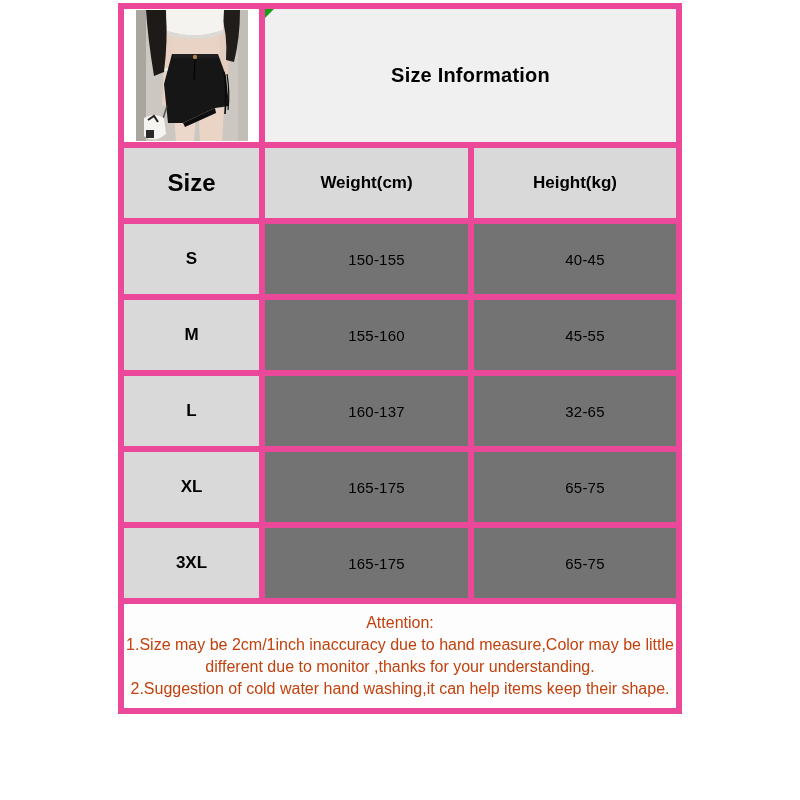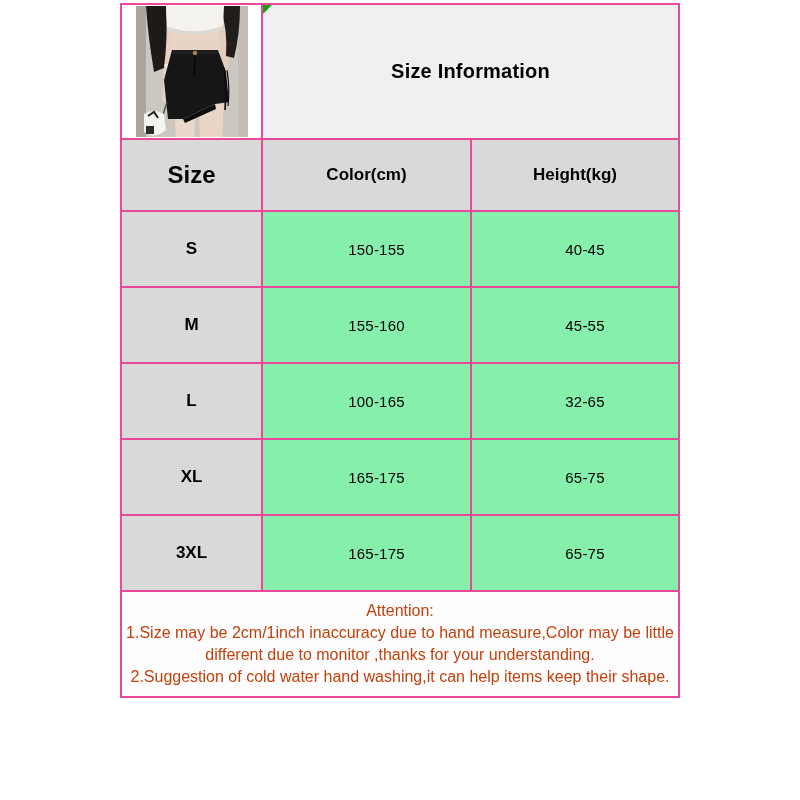--- a/index.html
+++ b/index.html
@@ -15,21 +15,21 @@
     padding-top: 3px;
     width: 800px;
   }
   table.size-chart {
     border-collapse: collapse;
     table-layout: fixed;
     width: 558px;
     margin: 0 auto;
   }
   table.size-chart td {
-    border: 2px solid #ec4899;
+    border: 6px solid #ec4899;
     text-align: center;
     vertical-align: middle;
     overflow: hidden;
     padding: 0;
   }
   col.c1 { width: 141px; }
   col.c2 { width: 209px; }
   col.c3 { width: 208px; }
 
   td.photo-cell {
@@ -63,21 +63,21 @@
   tr.header-row td.size-head {
     font-size: 24px;
   }
   tr.data-row { height: 76px; }
   tr.data-row td.size-col {
     background: #d9d9d9;
     font-weight: bold;
     font-size: 17px;
   }
   tr.data-row td.val-col {
-    background: #86efac;
+    background: #737373;
     font-size: 15px;
     font-weight: 400;
     letter-spacing: 0.2px;
     padding-left: 20px;
   }
   td.attention-cell {
     background: #fdfdfd;
     height: 104px;
     text-align: left;
     vertical-align: top;
@@ -143,37 +143,37 @@
         </svg>
       </td>
       <td class="title-cell" colspan="2">
         <span class="corner-marker"></span>
         <span>Size Information</span>
       </td>
     </tr>
 
     <tr class="header-row">
       <td class="size-head">Size</td>
-      <td>Color(cm)</td>
+      <td>Weight(cm)</td>
       <td>Height(kg)</td>
     </tr>
 
     <tr class="data-row">
       <td class="size-col">S</td>
       <td class="val-col">150-155</td>
       <td class="val-col">40-45</td>
     </tr>
     <tr class="data-row">
       <td class="size-col">M</td>
       <td class="val-col">155-160</td>
       <td class="val-col">45-55</td>
     </tr>
     <tr class="data-row">
       <td class="size-col">L</td>
-      <td class="val-col">100-165</td>
+      <td class="val-col">160-137</td>
       <td class="val-col">32-65</td>
     </tr>
     <tr class="data-row">
       <td class="size-col">XL</td>
       <td class="val-col">165-175</td>
       <td class="val-col">65-75</td>
     </tr>
     <tr class="data-row">
       <td class="size-col">3XL</td>
       <td class="val-col">165-175</td>

